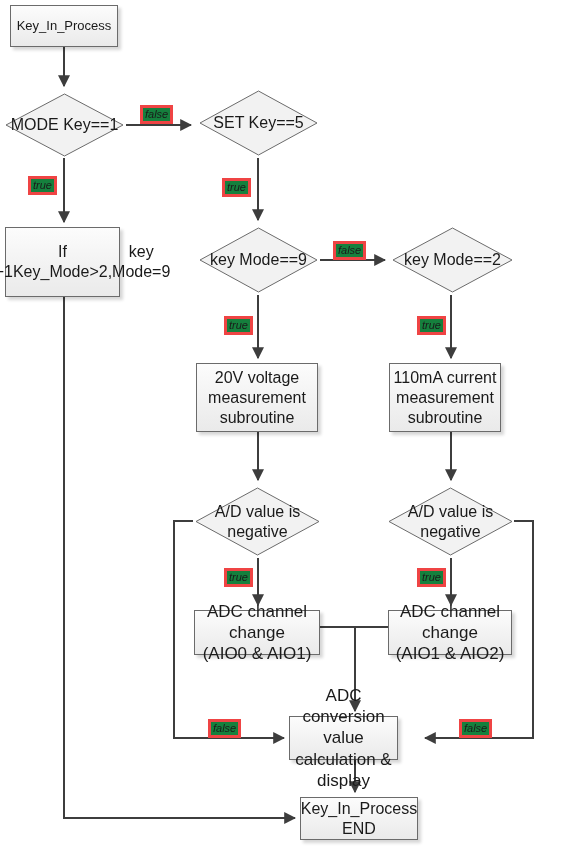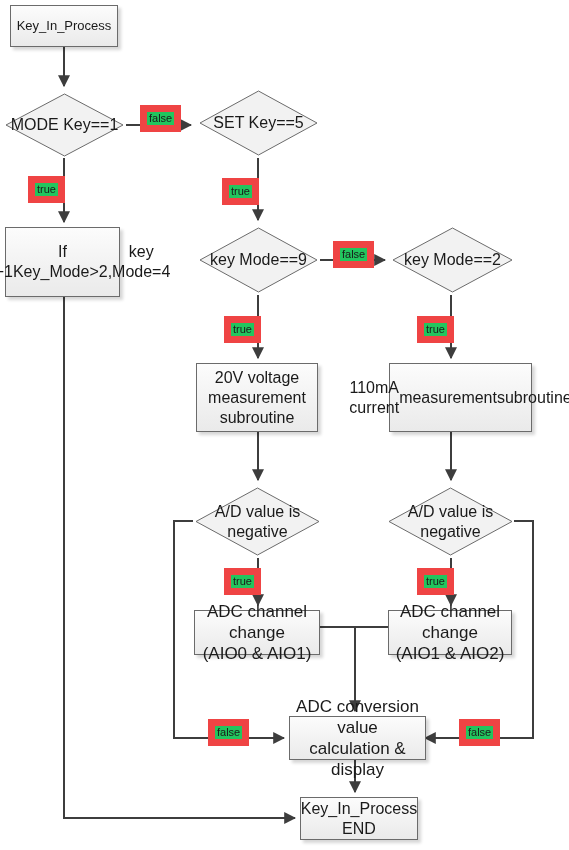--- a/index.html
+++ b/index.html
@@ -27,26 +27,27 @@
   .dia-wrap{position:absolute;}
   .dia-wrap svg{position:absolute;left:0;top:0;overflow:visible;}
   .dia-label{
     position:absolute;left:0;top:0;width:100%;height:100%;
     display:flex;align-items:center;justify-content:center;
     text-align:center;color:#1a1a1a;line-height:1.25;
     pointer-events:none;
   }
   .edge-label{
     position:absolute;
-    background:#22c55e;
-    border:7px solid #ef4444;
+    background:#15803d;
+    border:3px solid #ef4444;
     color:#1a1a1a;
     padding:0 2px;
     line-height:1.15;
     white-space:nowrap;
+    font-style:italic;
   }
   .t13{font-size:13px;}
   .t12{font-size:16px;}
   .t115{font-size:17px;}
   .t11{font-size:11px;}
 </style>
 </head>
 <body>
 
 <div id="canvas">
@@ -110,21 +111,21 @@
   <div class="dia-wrap" style="left:197px;top:88px;width:123px;height:70px;">
     <svg width="123" height="70" viewBox="0 0 123 70">
       <polygon points="61.5,3 120,35 61.5,67 3,35" fill="#f2f2f2" stroke="#6b6b6b" stroke-width="1"></polygon>
     </svg>
     <div class="dia-label t12">SET Key==5</div>
   </div>
 
   <div class="proc node t12" style="left:5px;top:227px;width:115px;height:70px;flex-direction:row;">
     <span>Key Mode+1</span>
     <span>If Key_Mode&gt;2,</span>
-    <span>key Mode=4</span>
+    <span>key Mode=9</span>
   </div>
 
   <div class="dia-wrap" style="left:197px;top:225px;width:123px;height:70px;">
     <svg width="123" height="70" viewBox="0 0 123 70">
       <polygon points="61.5,3 120,35 61.5,67 3,35" fill="#f2f2f2" stroke="#6b6b6b" stroke-width="1"></polygon>
     </svg>
     <div class="dia-label t12">key Mode==9</div>
   </div>
 
   <div class="dia-wrap" style="left:390px;top:225px;width:125px;height:70px;">
@@ -133,21 +134,21 @@
     </svg>
     <div class="dia-label t12">key Mode==2</div>
   </div>
 
   <div class="proc node t12" style="left:196px;top:363px;width:122px;height:69px;flex-direction:column;">
     <span>20V voltage</span>
     <span>measurement</span>
     <span>subroutine</span>
   </div>
 
-  <div class="proc node t12" style="left:389px;top:363px;width:143px;height:69px;">
+  <div class="proc node t12" style="left:389px;top:363px;width:112px;height:69px;flex-direction:column;">
     <span>110mA current</span>
     <span>measurement</span>
     <span>subroutine</span>
   </div>
 
   <div class="dia-wrap" style="left:193px;top:485px;width:129px;height:73px;">
     <svg width="129" height="73" viewBox="0 0 129 73">
       <polygon points="64.5,3 126,36.5 64.5,70 3,36.5" fill="#f2f2f2" stroke="#6b6b6b" stroke-width="1"></polygon>
     </svg>
     <div class="dia-label t12" style="flex-direction:column;">
@@ -169,21 +170,21 @@
   <div class="proc node t115" style="left:194px;top:610px;width:126px;height:45px;flex-direction:column;">
     <span>ADC channel change</span>
     <span>(AIO0 &amp; AIO1)</span>
   </div>
 
   <div class="proc node t115" style="left:388px;top:610px;width:124px;height:45px;flex-direction:column;">
     <span>ADC channel change</span>
     <span>(AIO1 &amp; AIO2)</span>
   </div>
 
-  <div class="proc node t115" style="left:289px;top:716px;width:137px;height:44px;flex-direction:column;">
+  <div class="proc node t115" style="left:289px;top:716px;width:109px;height:44px;flex-direction:column;">
     <span>ADC conversion value</span>
     <span>calculation &amp; display</span>
   </div>
 
   <div class="proc node t12" style="left:300px;top:797px;width:118px;height:43px;flex-direction:column;">
     <span>Key_In_Process</span>
     <span>END</span>
   </div>
 
   <div class="edge-label t11" style="left:140px;top:105px;">false</div>

